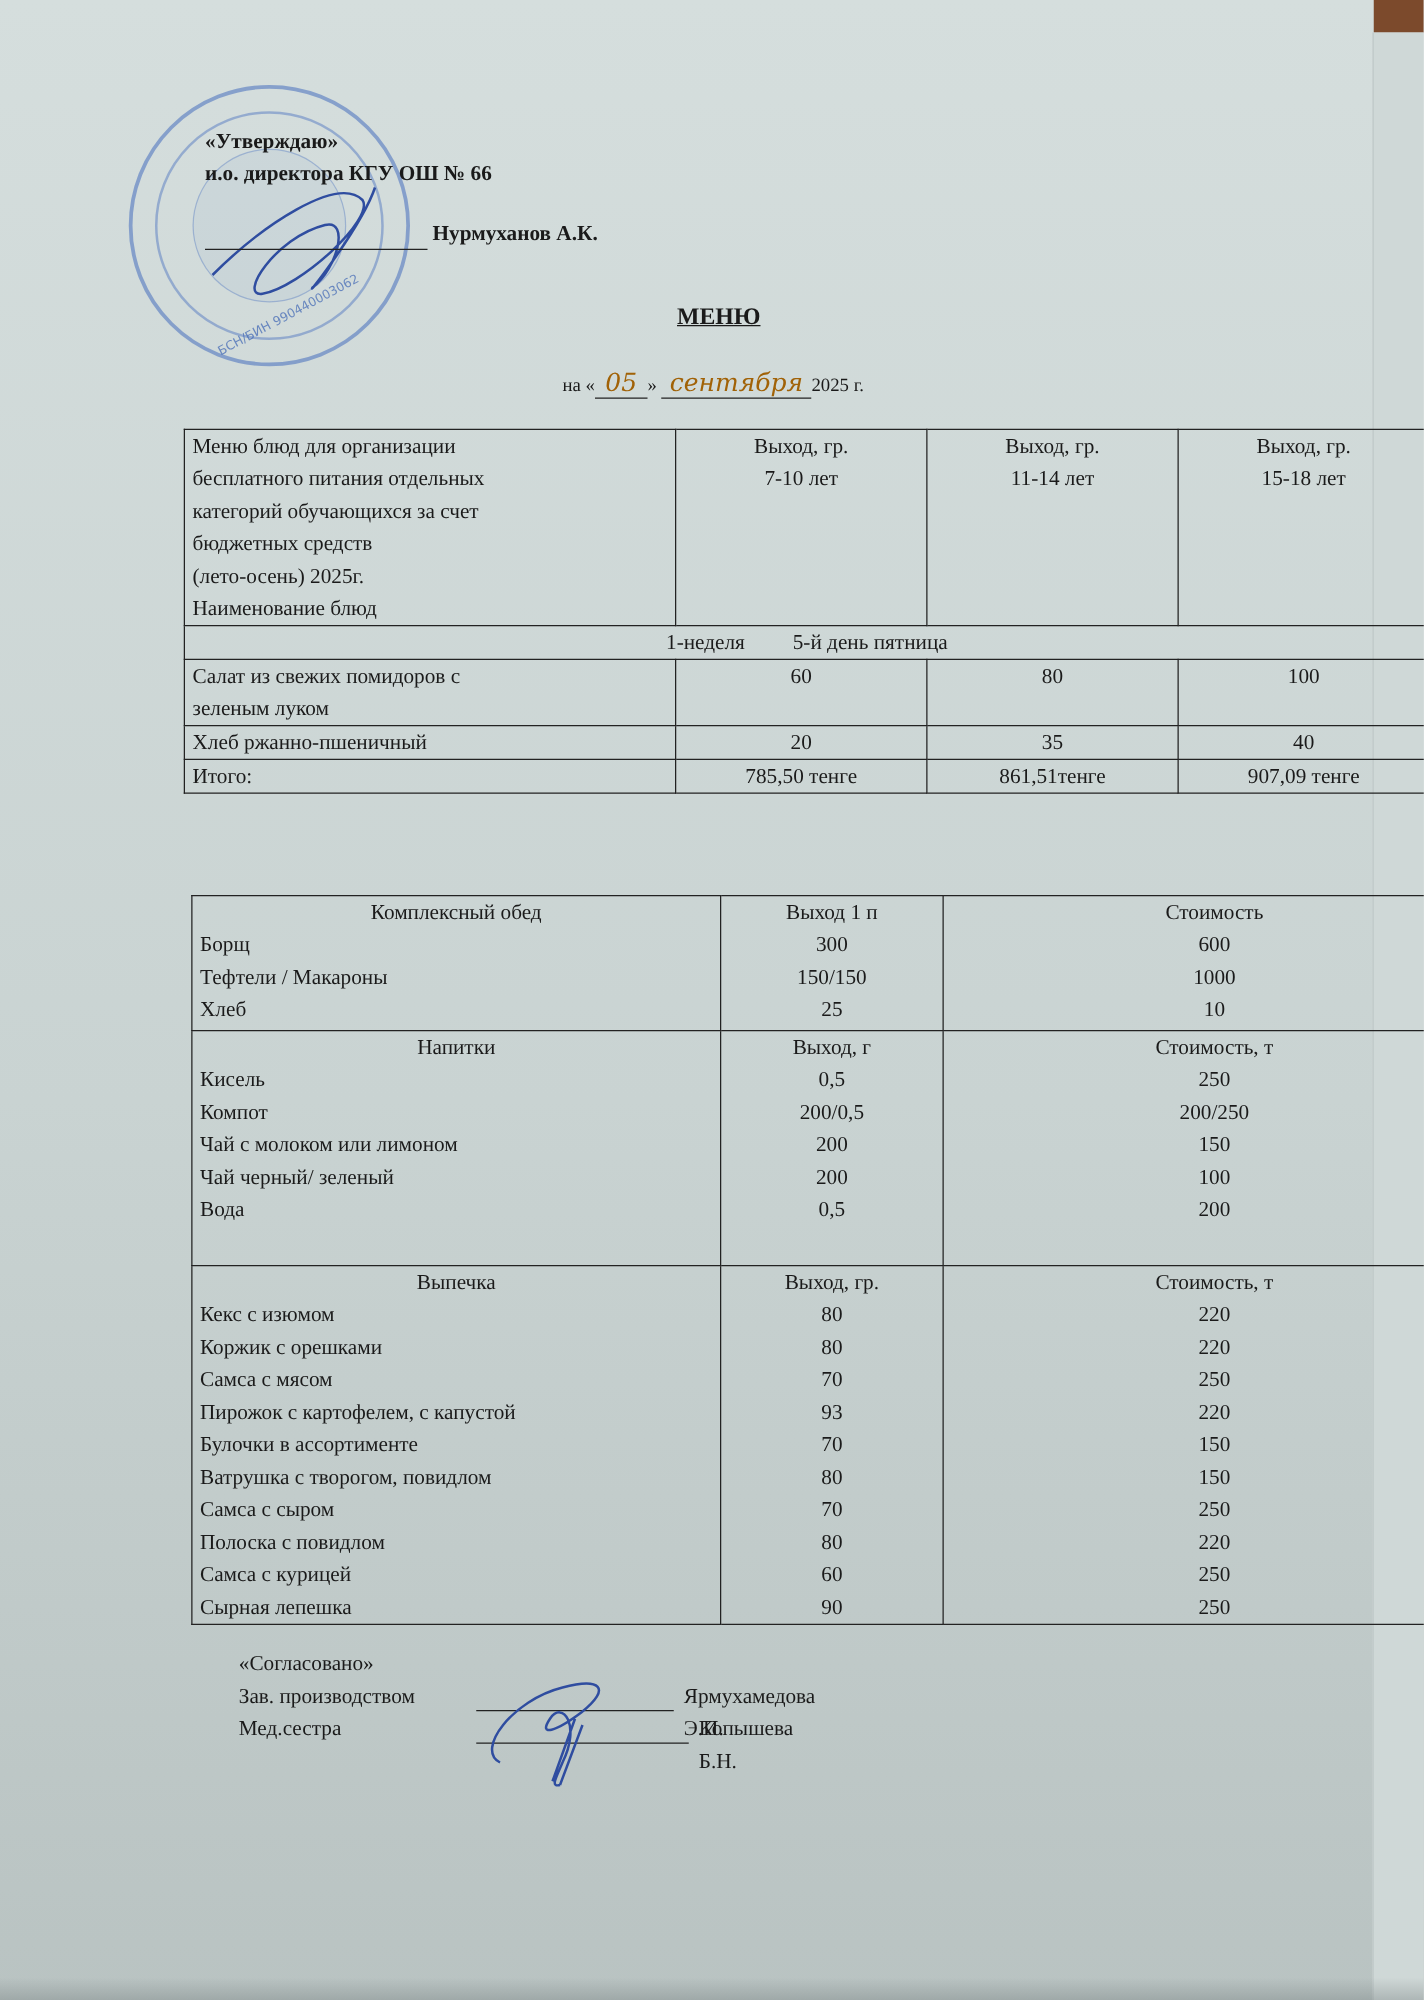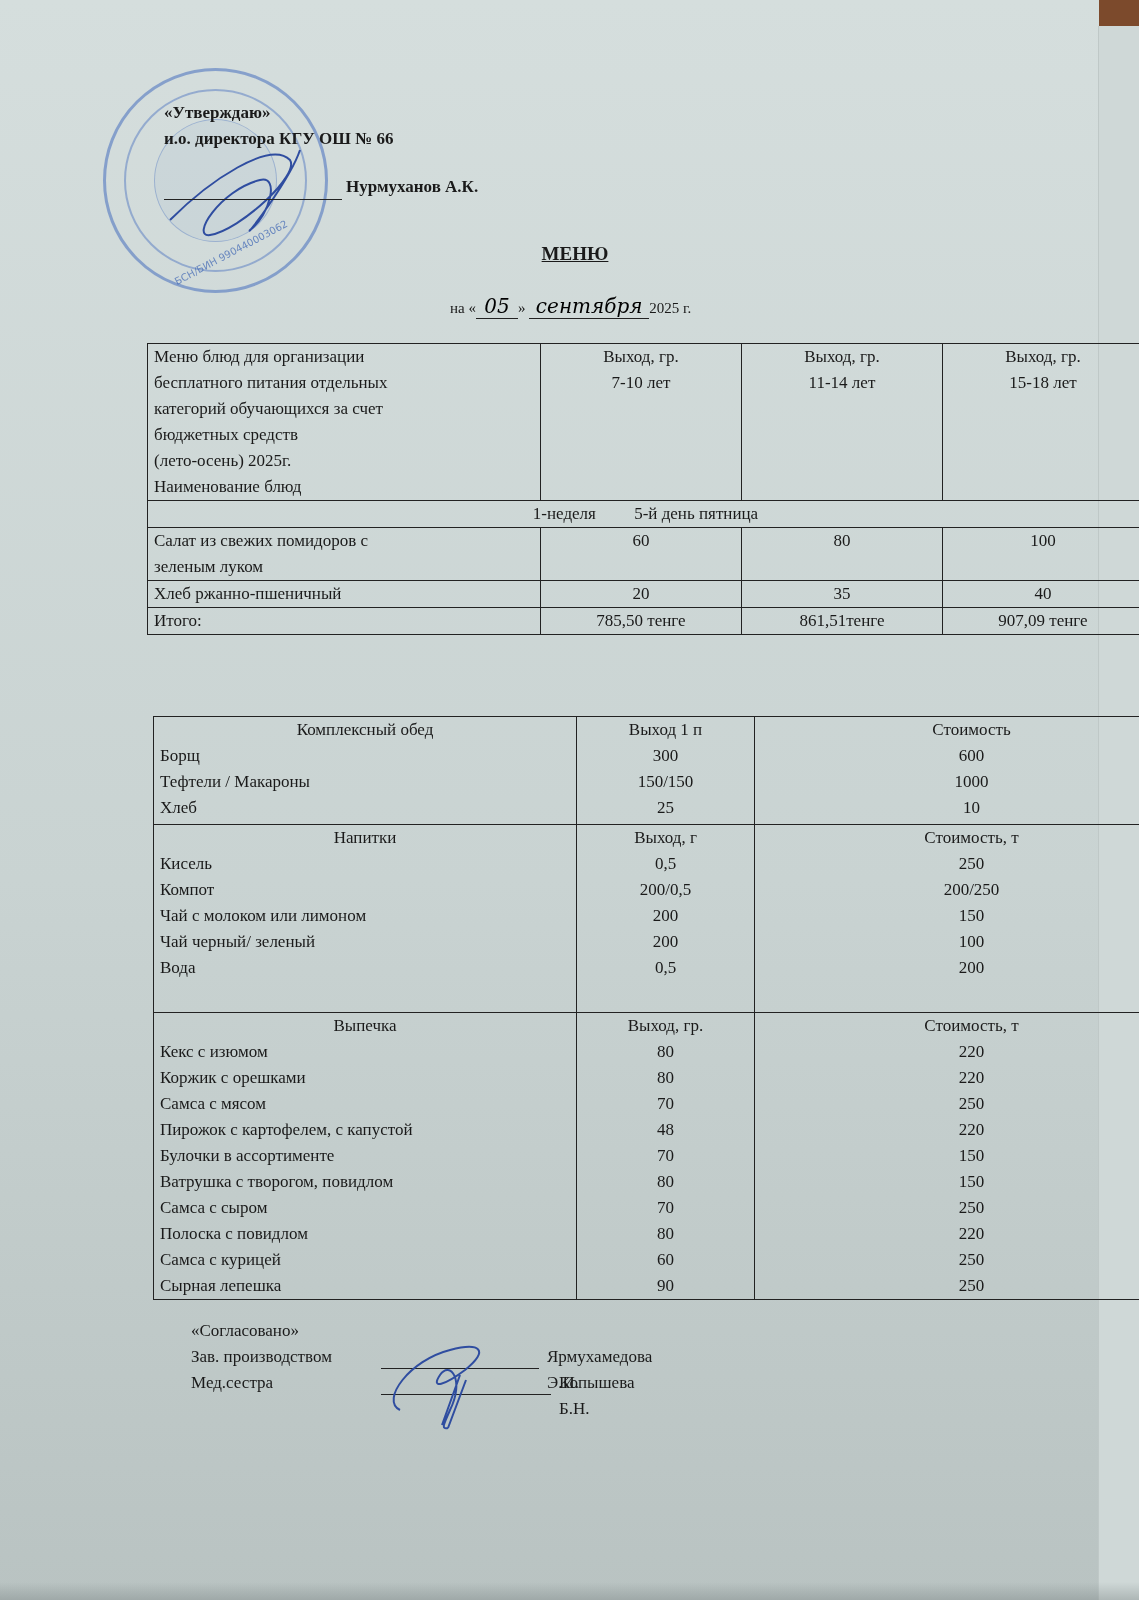--- a/index.html
+++ b/index.html
@@ -22,21 +22,21 @@
   .stamp::after { content:""; position:absolute; left:48px; top:48px; right:48px; bottom:48px; border-radius:50%; border:1px solid rgba(70,110,190,0.35); background:rgba(120,150,210,0.08); }
   .stamp-text { position:absolute; left:62px; top:176px; font-family:"DejaVu Sans", sans-serif; font-size:10px; color:rgba(60,100,180,0.7); transform:rotate(-28deg); }
   .sig { position:absolute; }
 
   .approve { position:absolute; left:164px; top:100px; font-weight:bold; font-size:17px; line-height:26px; }
   .approve .l3 { position:absolute; left:0; top:74px; width:340px; }
   .approve .l3 .line { display:inline-block; width:178px; border-bottom:1px solid #222; vertical-align:bottom; margin-right:4px; }
 
   .title { position:absolute; left:0; width:1150px; top:243px; text-align:center; font-weight:bold; font-size:19px; text-decoration:underline; }
   .date { position:absolute; left:450px; top:294px; font-size:15px; }
-  .date .hw { font-family:"DejaVu Serif", serif; font-style:italic; color:#000000; font-size:20px; border-bottom:1px solid #222; display:inline-block; text-align:center; }
+  .date .hw { font-family:"DejaVu Serif", serif; font-style:italic; color:#a16207; font-size:20px; border-bottom:1px solid #222; display:inline-block; text-align:center; }
 
   table { border-collapse:collapse; position:absolute; font-size:17px; }
   td { border:1px solid #222; vertical-align:top; padding:0 6px; line-height:26px; }
   .c { text-align:center; }
 
   #t1 { left:147px; top:343px; width:997px; }
   #t2 { left:153px; top:716px; width:1036px; }
 
   .footer { position:absolute; left:170px; top:1318px; font-size:17px; line-height:26px;margin-left:21px; }
   .footer .row { position:relative; height:26px; }
@@ -179,21 +179,21 @@
       <div>Самса с сыром</div>
       <div>Полоска с повидлом</div>
       <div>Самса с курицей</div>
       <div>Сырная лепешка</div>
     </td>
     <td class="c">
       <div>Выход, гр.</div>
       <div>80</div>
       <div>80</div>
       <div>70</div>
-      <div>48</div>
+      <div>93</div>
       <div>70</div>
       <div>80</div>
       <div>70</div>
       <div>80</div>
       <div>60</div>
       <div>90</div>
     </td>
     <td class="c">
       <div>Стоимость, т</div>
       <div>220</div>

